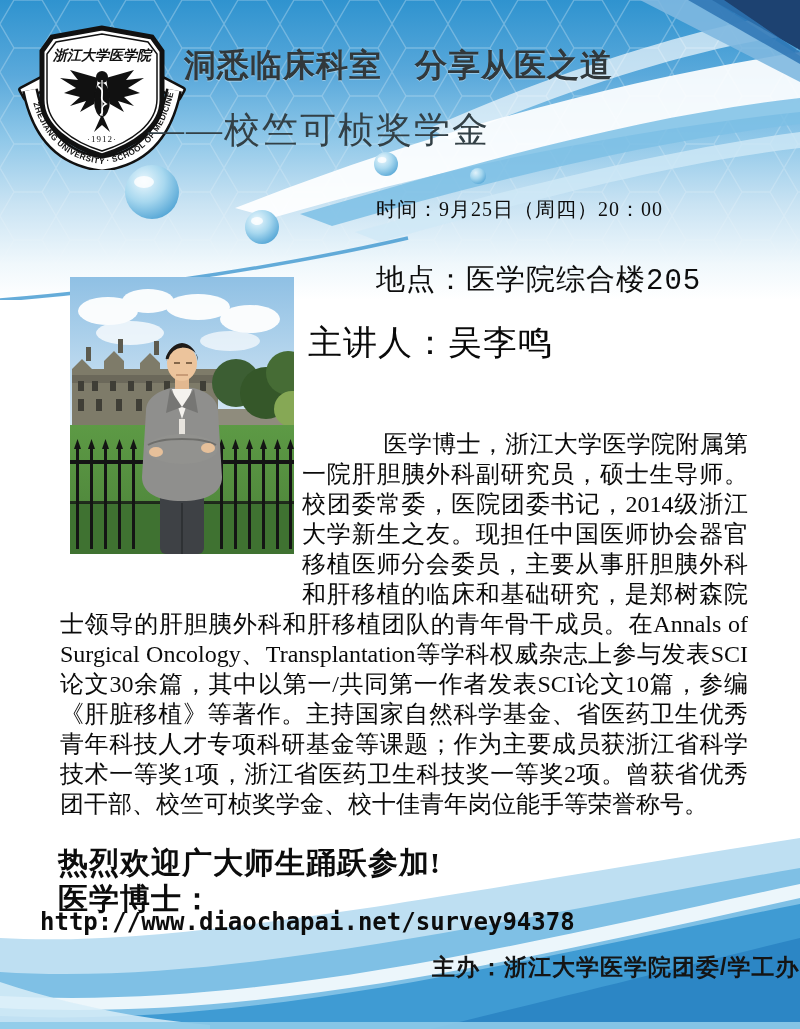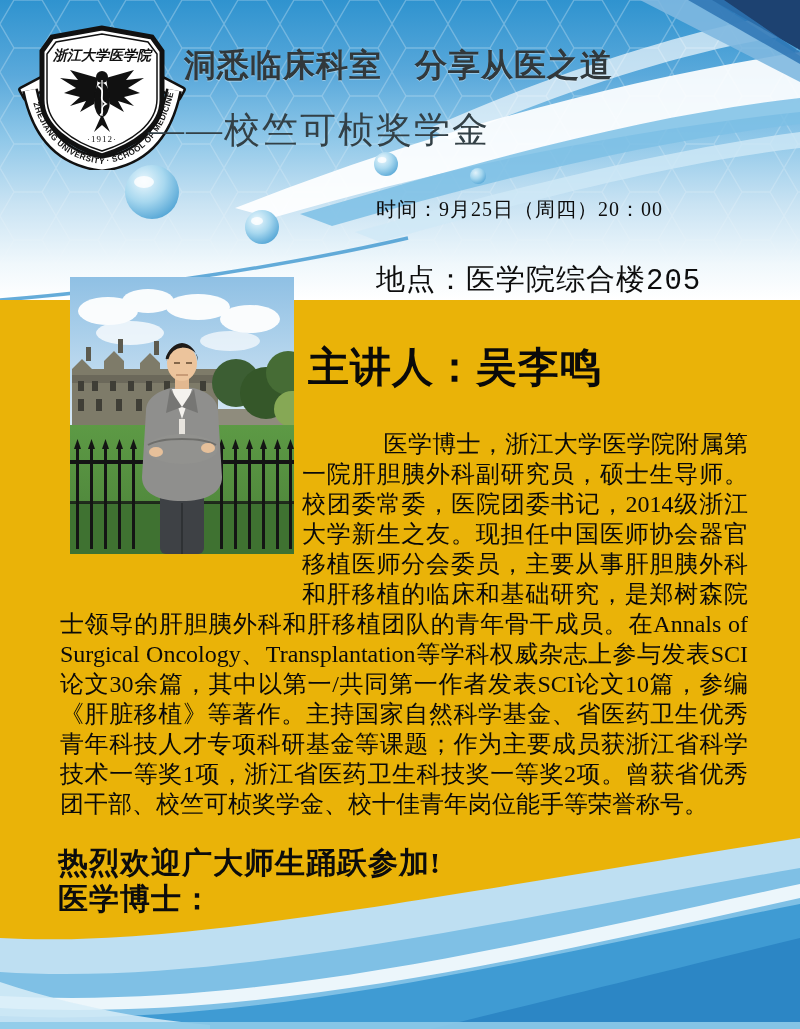--- a/index.html
+++ b/index.html
@@ -1,18 +1,18 @@
 <!DOCTYPE html>
 <html><head>
 <meta charset="utf-8">
 <style>
   html,body{margin:0;padding:0;background:#777;}
   .poster{
     position:relative;width:800px;height:1029px;margin:0 auto;
-    background:#eab308;overflow:hidden;
+    background:#ffffff;overflow:hidden;
     font-family:"Liberation Serif","DejaVu Serif",serif;
   }
   .abs{position:absolute;}
   svg{display:block;}
 
   
   .title{
     left:184px;top:44px;width:600px;
     font-size:32px;font-weight:600;letter-spacing:1px;
     color:#31383b;white-space:nowrap;
@@ -25,22 +25,22 @@
   }
   .timeline{
     left:376px;top:196px;
     font-size:20px;color:#0d0d0d;letter-spacing:1px;white-space:nowrap;
   }
   .locline{
     left:376px;top:260px;
     font-size:29px;color:#0d0d0d;letter-spacing:1px;white-space:nowrap;font-family:Liberation Mono, monospace;
   }
   .speaker{
-    left:308px;top:340px;
-    font-size:41px;font-weight:700;color:#0a0a0a;letter-spacing:1px;white-space:nowrap;
+    left:308px;top:320px;
+    font-size:34px;font-weight:400;color:#0a0a0a;letter-spacing:1px;white-space:nowrap;
   }
   .bio{
     left:60px;top:401px;width:688px;
     font-size:24px;line-height:30px;color:#0a0a0a;
     text-align:justify;text-indent:3.4em;margin-top:28px;
   }
   .bio .photo-spacer{float:left;width:242px;height:165px;}
   .welcome,.signup-label{
     left:58px;
     font-family:Liberation Serif, serif;
@@ -283,17 +283,19 @@
     <path d="M0,152 C220,166 480,104 800,48 L800,209 L0,209 Z" fill="#7fc0e5"></path>
     <path d="M0,196 C260,208 520,140 800,84 L800,209 L0,209 Z" fill="#3f9bd3"></path>
     <path d="M430,209 C600,168 710,140 800,118 L800,209 Z" fill="#2c86c5"></path>
     <path d="M0,176 C260,190 520,124 800,64 L800,78 C520,140 260,202 0,188 Z" fill="#ffffff" opacity="0.85"></path>
     <path d="M0,209 L0,162 C60,182 130,198 210,205 L210,209 Z" fill="#d8edf8" opacity="0.85"></path>
     <rect x="0" y="202" width="800" height="7" fill="#8ecbe9" opacity="0.9"></rect>
   </svg>
 
   <div class="abs welcome">热烈欢迎广大师生踊跃参加!</div>
   <div class="abs signup-label">医学博士：</div>
+  <div class="abs signup-url">http://www.diaochapai.net/survey94378</div>
 
   <div class="abs organizers">
+    <div>主办：浙江大学医学院团委/学工办</div>
   </div>
 
 </div>
 
 </body></html>

